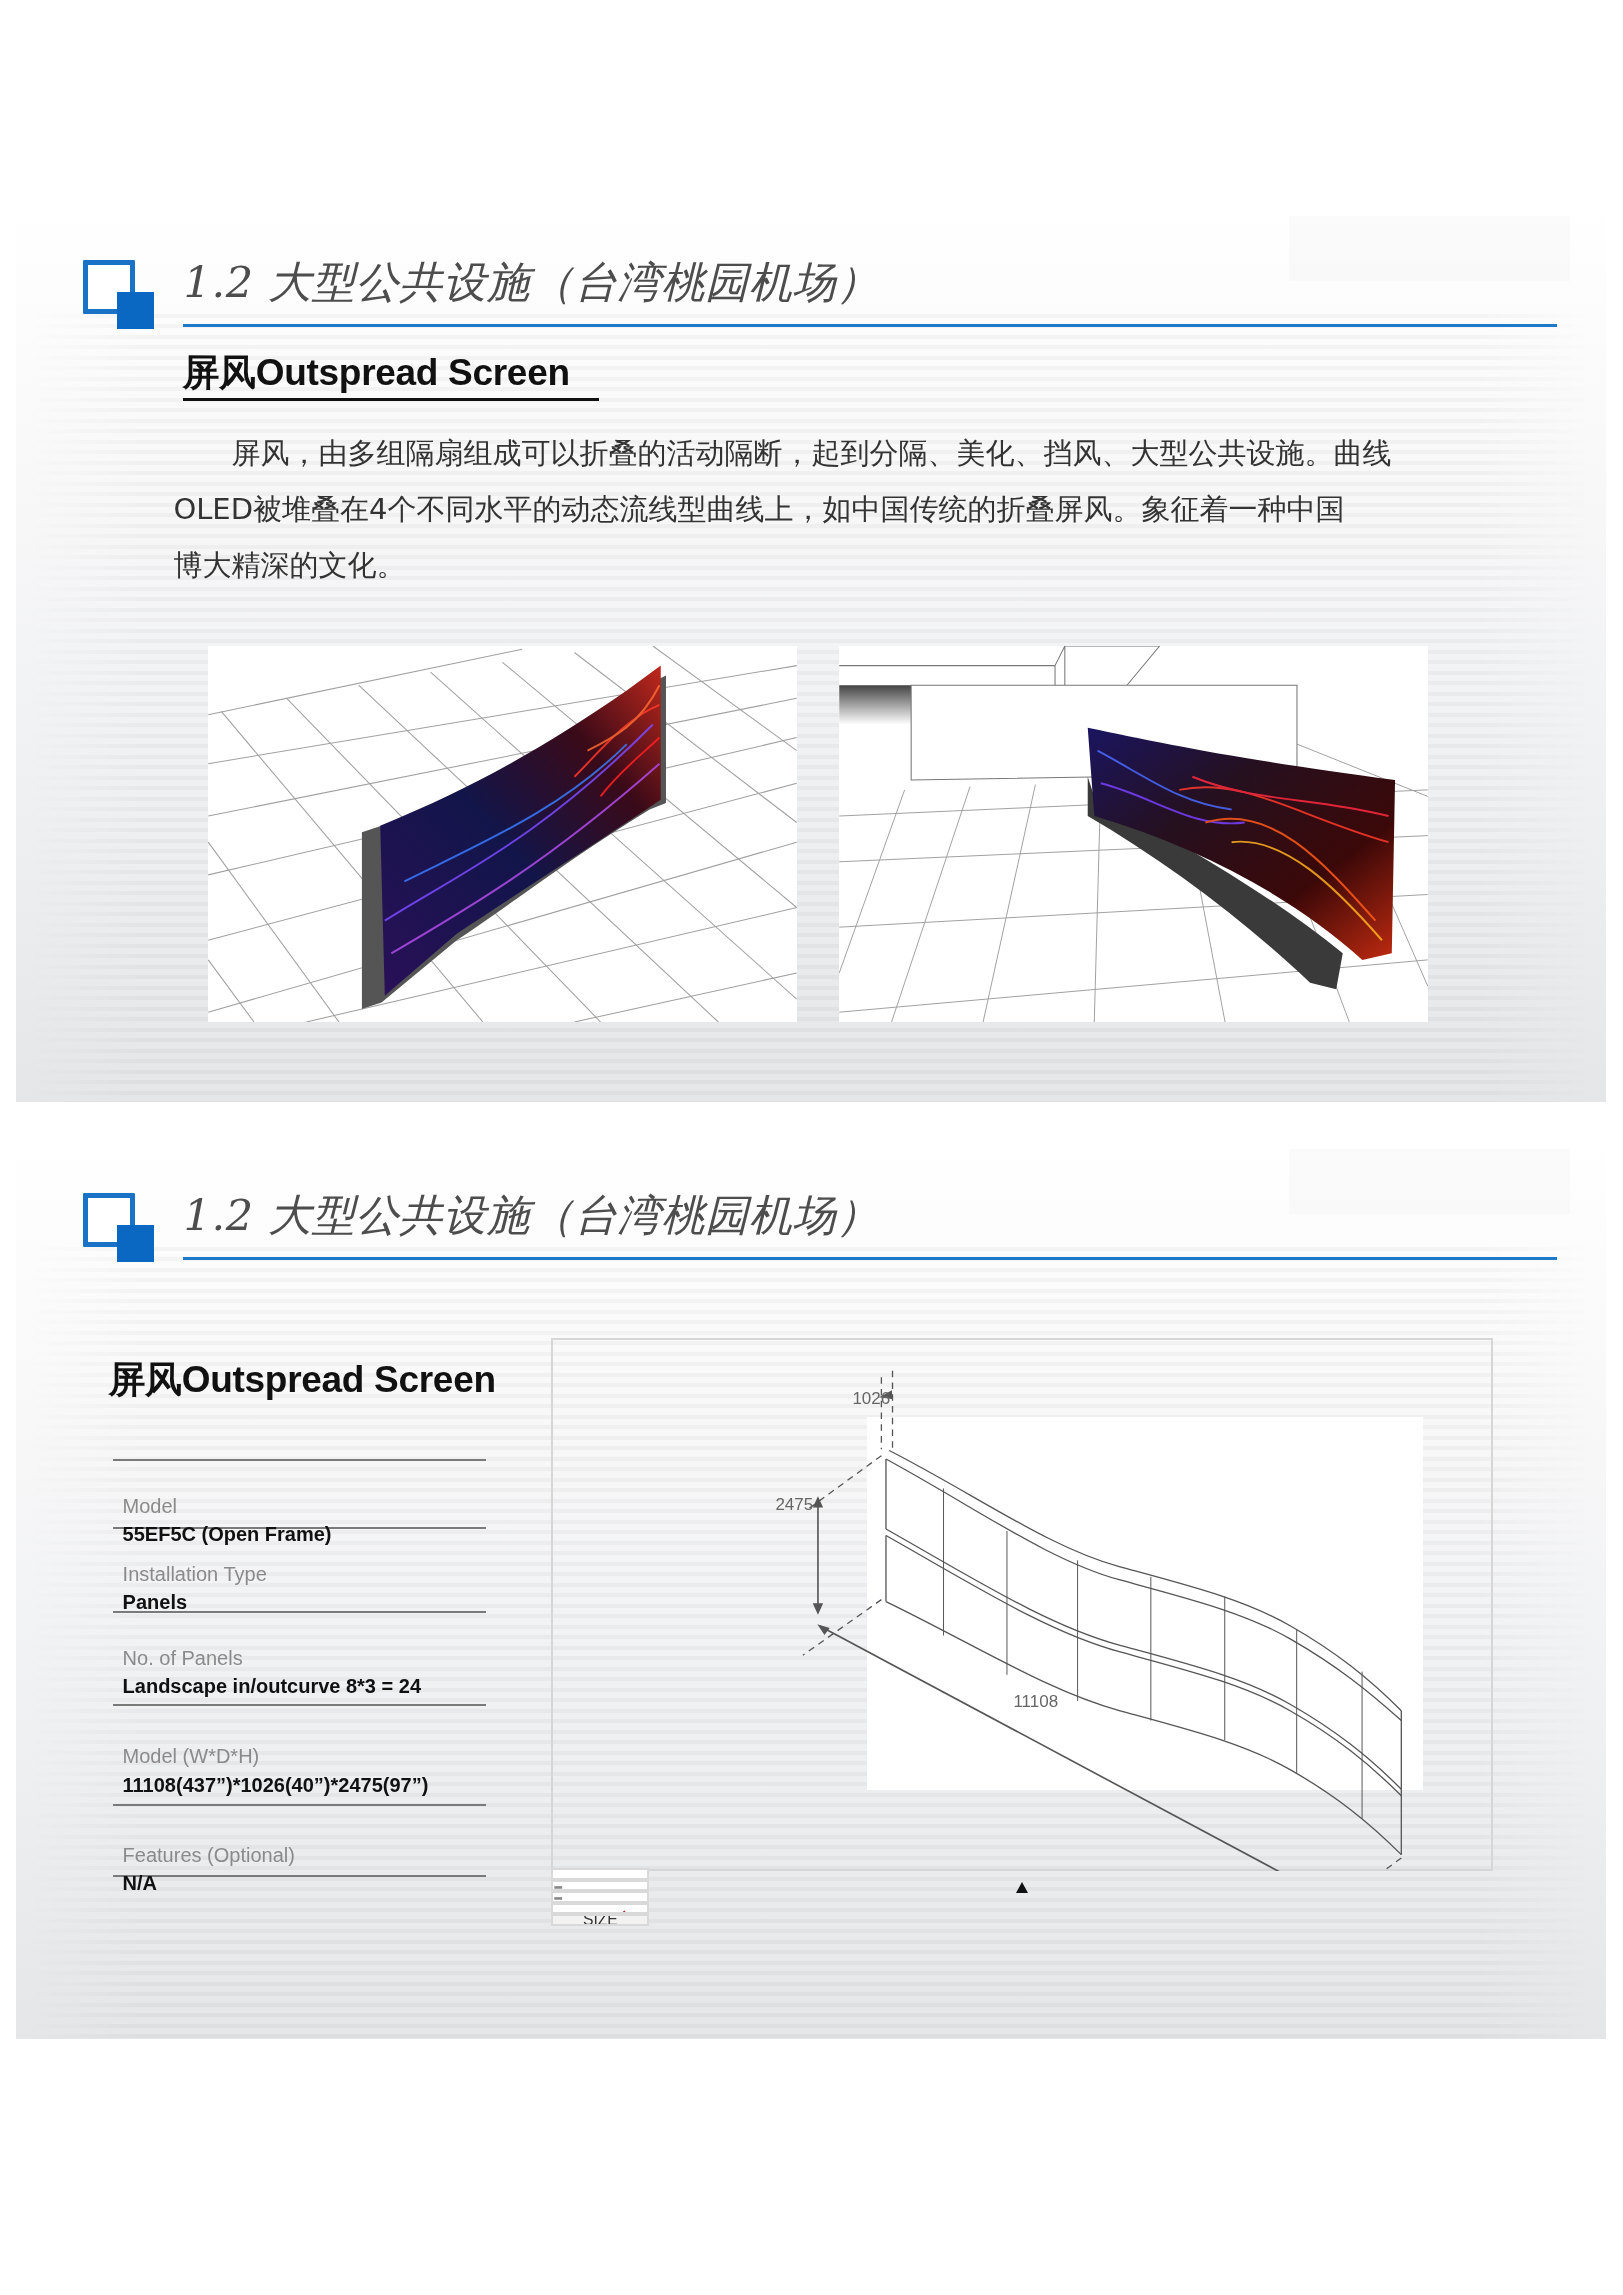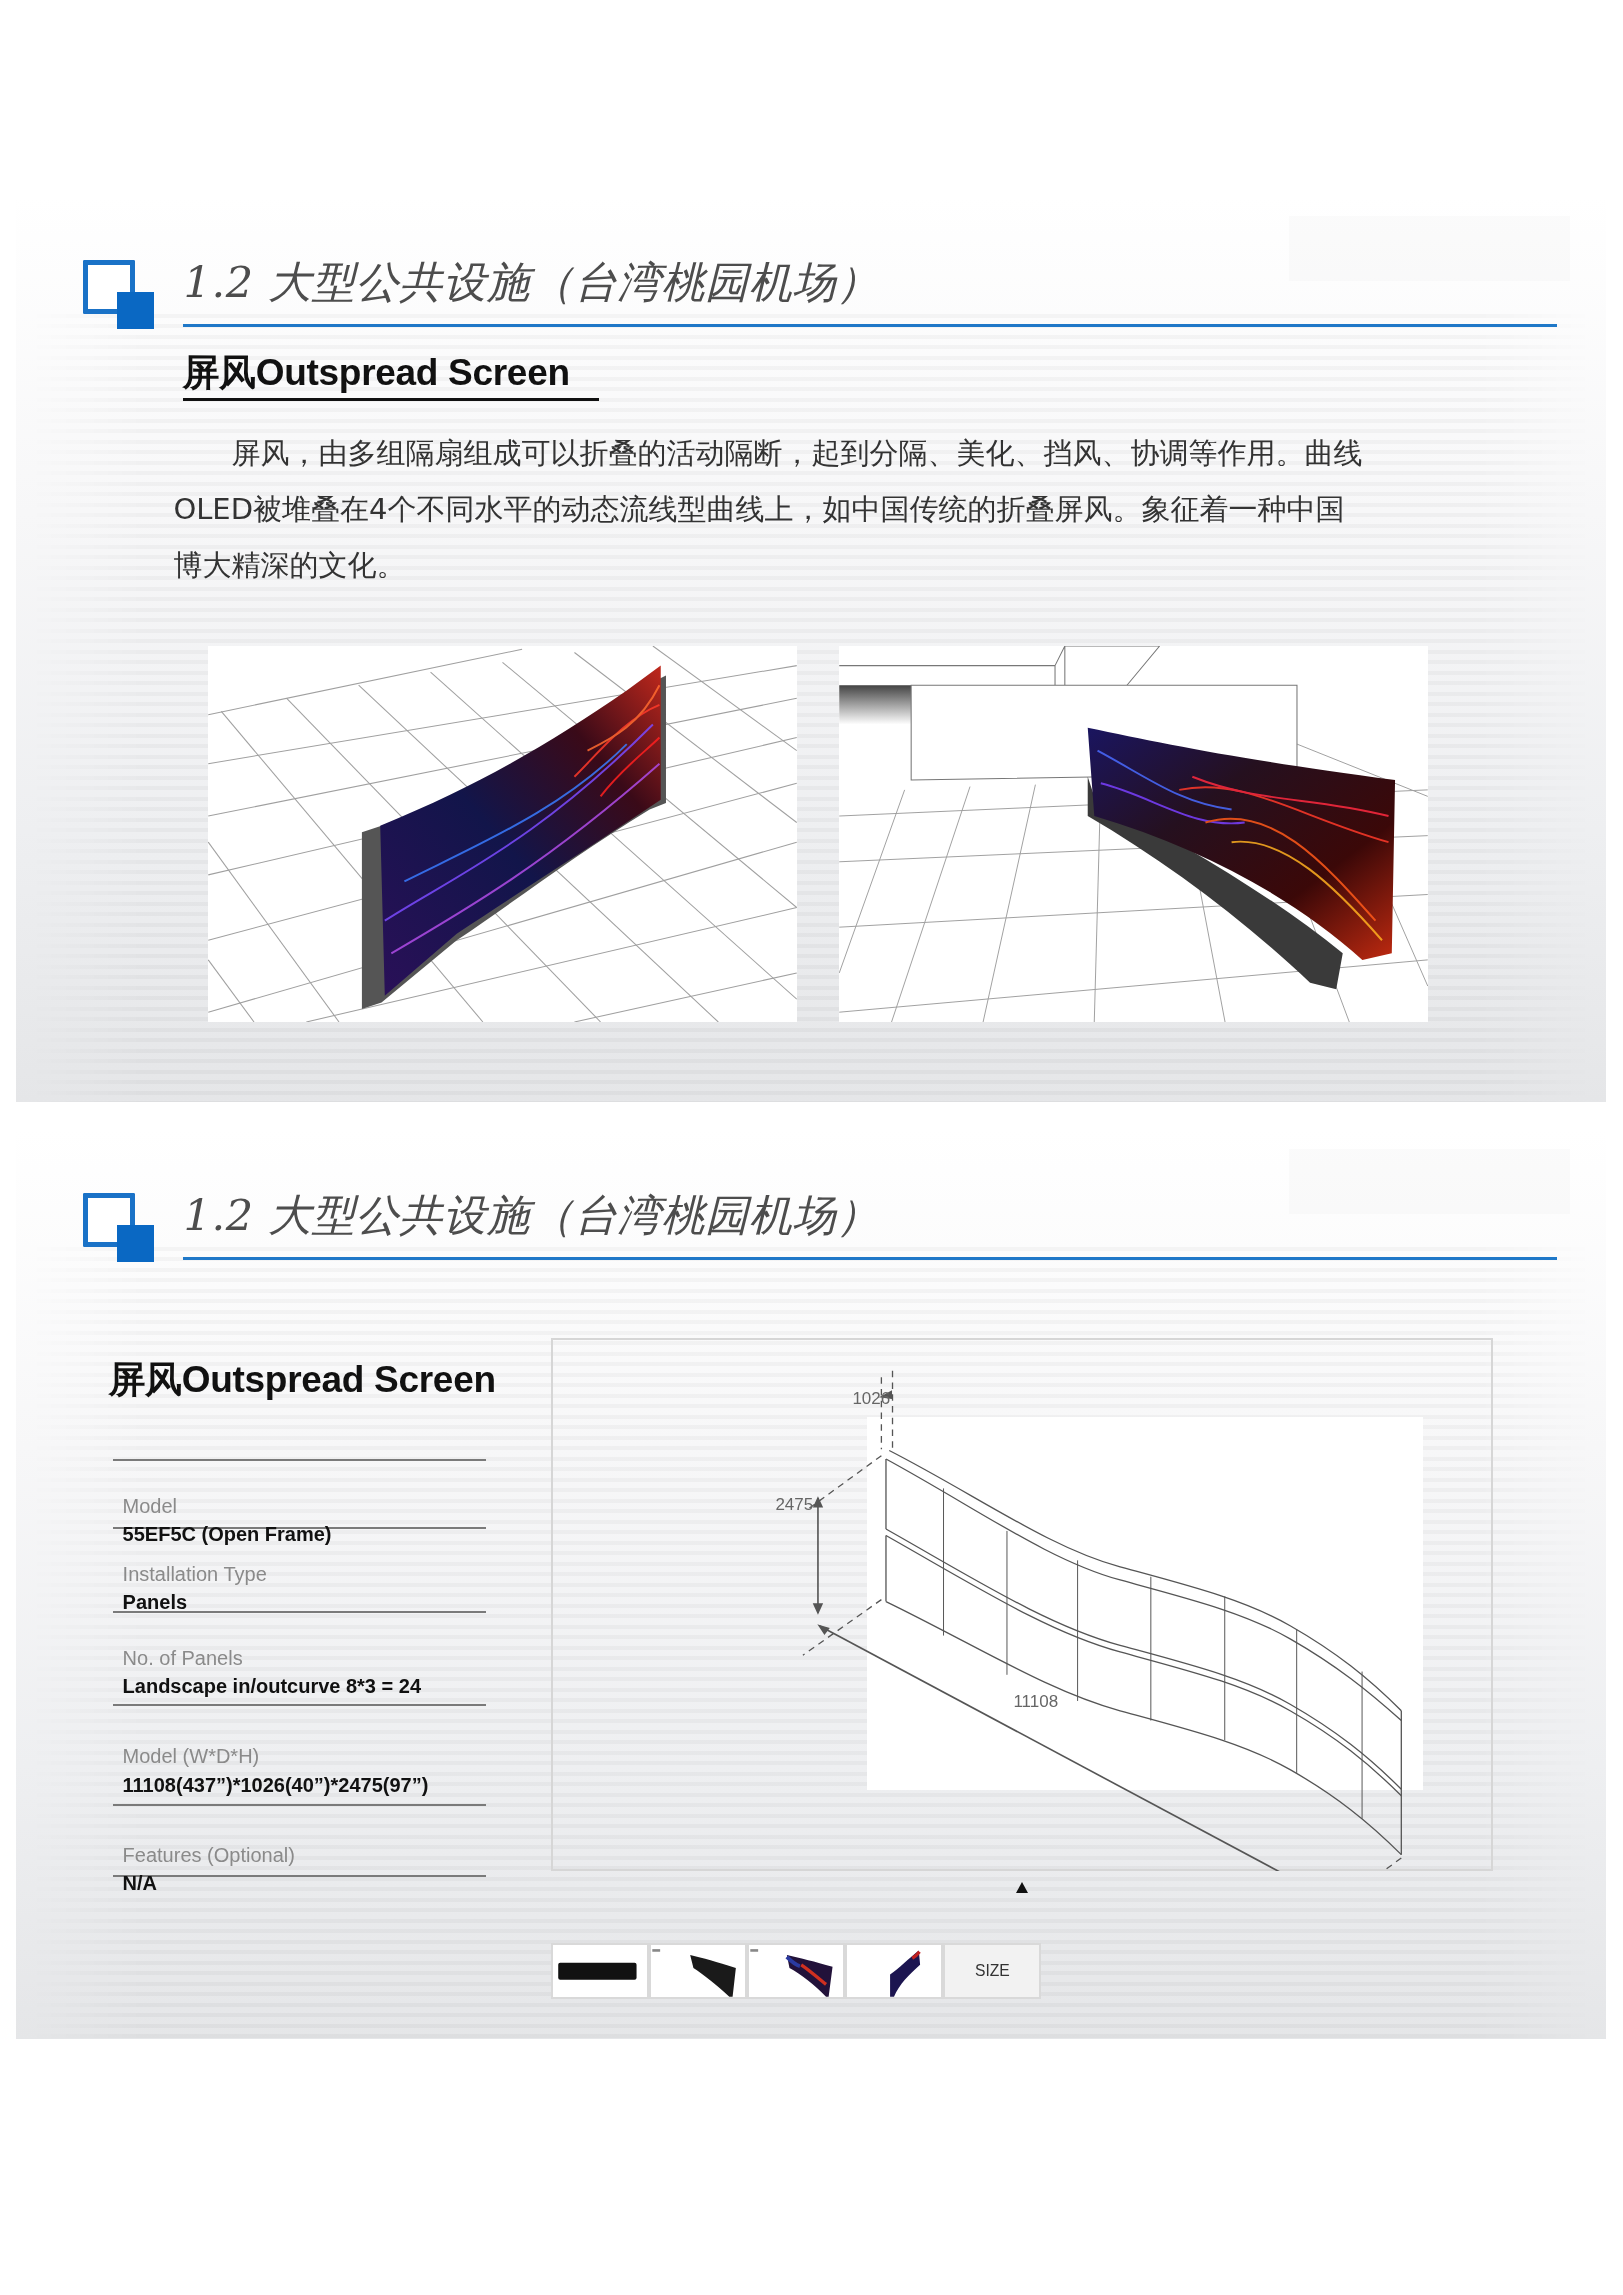--- a/index.html
+++ b/index.html
@@ -65,21 +65,21 @@
   .spec-row:last-child { border-bottom:2.6px solid #7a7a7a; }
   .spec-label { font-family:Liberation Sans, sans-serif; font-size:20px; color:#8a8a8a; display:block;margin-top:25px; }
   .spec-value { font-family:"Liberation Sans",sans-serif; font-size:20px; font-weight:bold; color:#111; display:block; margin-top:5.2px; }
 
   .diagram-frame {
     position:absolute; left:535px; top:209px; width:942px; height:533px;
     border:2px solid #d6d6d6; box-sizing:border-box;
   }
   .dim-label { position:absolute; font-family:"Liberation Sans",sans-serif; font-size:17px; color:#666; }
 
-  .thumbs { position:absolute; left:535px; top:814px; height:58px; display:flex; gap:0; }
+  .thumbs { position:absolute; left:535px; top:739px; height:58px; display:flex; gap:0;flex-direction:column; }
   .thumb {
     width:98px; height:56px; background:#fff; border:2px solid #d9d9d9; box-sizing:border-box;
     position:relative; overflow:hidden; cursor:pointer;
   }
   .thumb.size-btn {
     background:#f2f2f2; display:flex; align-items:center; justify-content:center;
     font-family:"Liberation Sans",sans-serif; font-size:15.7px; color:#333;
   }
   .caret-up {
     position:absolute; left:1000px; top:753px; width:0; height:0;
@@ -97,21 +97,21 @@
     <div class="outer"></div>
       <div class="inner"></div>
   </div>
   <div class="hdr-title" style="left:167px;top:58px;">1.2 大型公共设施（台湾桃园机场）</div>
   <div class="hdr-rule" style="left:167px;top:128px;width:1374px;"></div>
 
   <div class="subtitle" style="left:166px;top:152px;">屏风Outspread Screen</div>
   <div class="subtitle-underline" style="left:167px;top:202px;width:416px;"></div>
 
   <div class="para">
-    <span class="line indent">屏风，由多组隔扇组成可以折叠的活动隔断，起到分隔、美化、挡风、协调等作用。曲线</span>
+    <span class="line indent">屏风，由多组隔扇组成可以折叠的活动隔断，起到分隔、美化、挡风、大型公共设施。曲线</span>
     <span class="line">OLED被堆叠在4个不同水平的动态流线型曲线上，如中国传统的折叠屏风。象征着一种中国</span>
     <span class="line">博大精深的文化。</span>
   </div>
 
   <div class="render-img" style="left:192px;top:450px;width:589px;height:376px;">
     <svg width="589" height="376" viewBox="0 0 900 575">
       <defs>
         <linearGradient id="scr1" x1="0" y1="1" x2="1" y2="0">
           <stop offset="0" stop-color="#2a1058"></stop>
           <stop offset="0.45" stop-color="#12154a"></stop>

